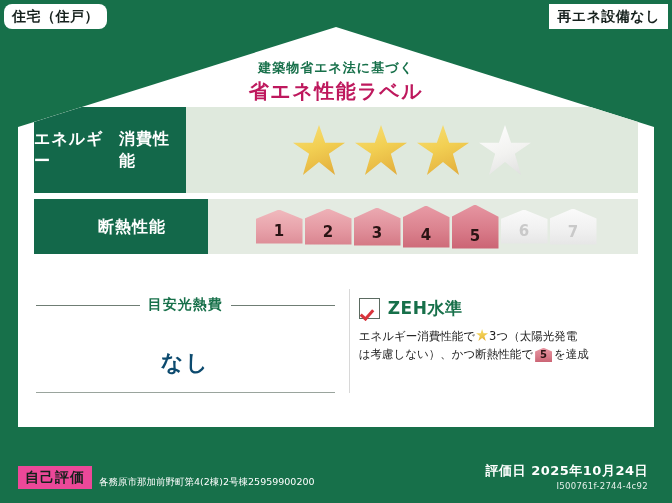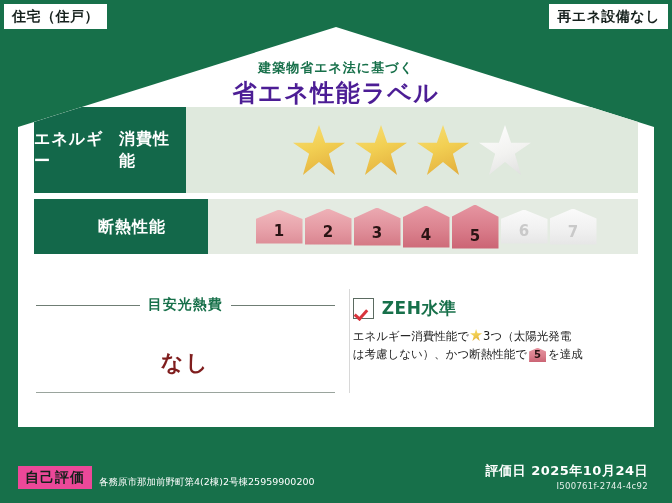--- a/index.html
+++ b/index.html
@@ -17,21 +17,21 @@
     position:absolute;top:4px;
     background:#ffffff;
     color:#15201c;
     font-weight:bold;
     font-size:14px;
     letter-spacing:0.5px;
     padding:5px 8px 6px 8px;
     line-height:1;
     white-space:nowrap;
   }
-  #tag-left{left:4px;}
+  #tag-left{left:4px;border-radius:8px;}
   #tag-right{right:4px;}
 
   
   .house-card{
     position:absolute;
     left:18px;right:18px;
     top:27px;
     height:400px;
     background:#ffffff;
     clip-path:polygon(0% 25%, 50% 0%, 100% 25%, 100% 100%, 0% 100%);
@@ -40,21 +40,21 @@
   .title-wrap{
     position:absolute;left:0;right:0;top:34px;
     text-align:center;
   }
   .title-sub{
     font-size:13px;font-weight:bold;color:#17704a;
     letter-spacing:1px;line-height:1;
     margin-bottom:7px;
   }
   .title-main{
-    font-size:24px;font-weight:bold;color:#4c1d95;
+    font-size:20px;font-weight:bold;color:#be185d;
     letter-spacing:1.5px;line-height:1;
   }
 
   
   .rows{
     position:absolute;left:16px;right:16px;top:80px;
   }
   .rating-row{
     display:flex;align-items:stretch;
     background:#dfe9dd;
@@ -114,36 +114,36 @@
     color:#c9c9c9;height:34px;
   }
   .hbadge.off.o7{height:36px;}
 
   
   .lower{
     position:absolute;left:0;right:0;top:256px;bottom:0;
     display:flex;
   }
   .lower-left{width:52%;padding:0 14px 0 18px;box-sizing:border-box;position:relative;}
-  .lower-right{flex:1;padding:14px 14px 0 4px;box-sizing:border-box;position:relative;}
+  .lower-right{flex:1;padding:14px 14px 0 10px;box-sizing:border-box;position:relative;}
   .lower-right:before{
     content:"";position:absolute;left:0;top:6px;bottom:34px;width:1px;background:#d8d8d8;
   }
 
   .cost-head{
     display:flex;align-items:center;gap:8px;
     margin-top:13px;
   }
   .cost-head .rule{flex:1;height:1px;background:#6f7d74;}
   .cost-head .cost-title{
     font-size:14px;font-weight:bold;color:#17704a;letter-spacing:1px;white-space:nowrap;
   }
   .cost-value{
     text-align:center;
-    font-size:22px;font-weight:bold;color:#7f1d1d;
+    font-size:22px;font-weight:bold;color:#0c4a6e;
     margin-top:34px;letter-spacing:2px;
   }
   .cost-rule-bottom{
     position:absolute;left:18px;right:14px;bottom:34px;height:1px;background:#9aa49d;
   }
 
   
   .zeh-head{display:flex;align-items:center;gap:8px;}
   .checkbox{
     width:19px;height:19px;flex:none;

